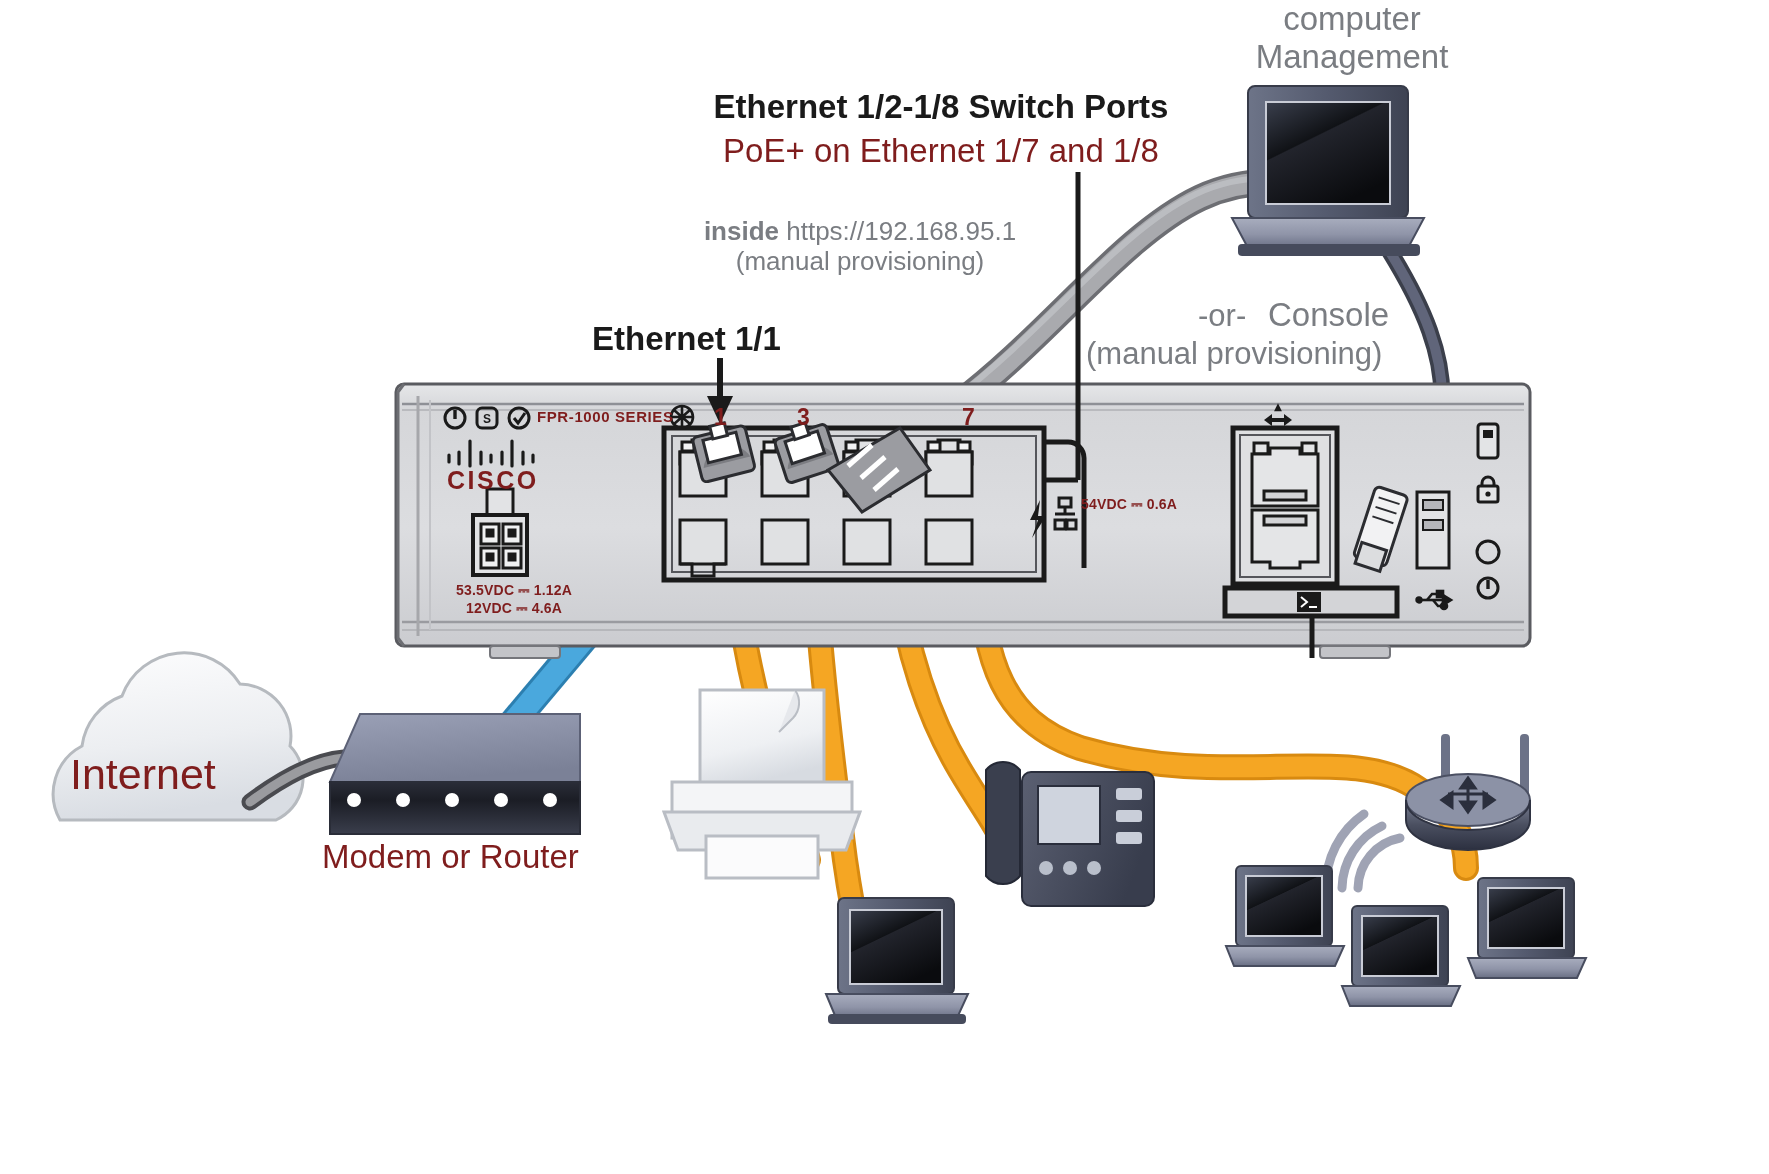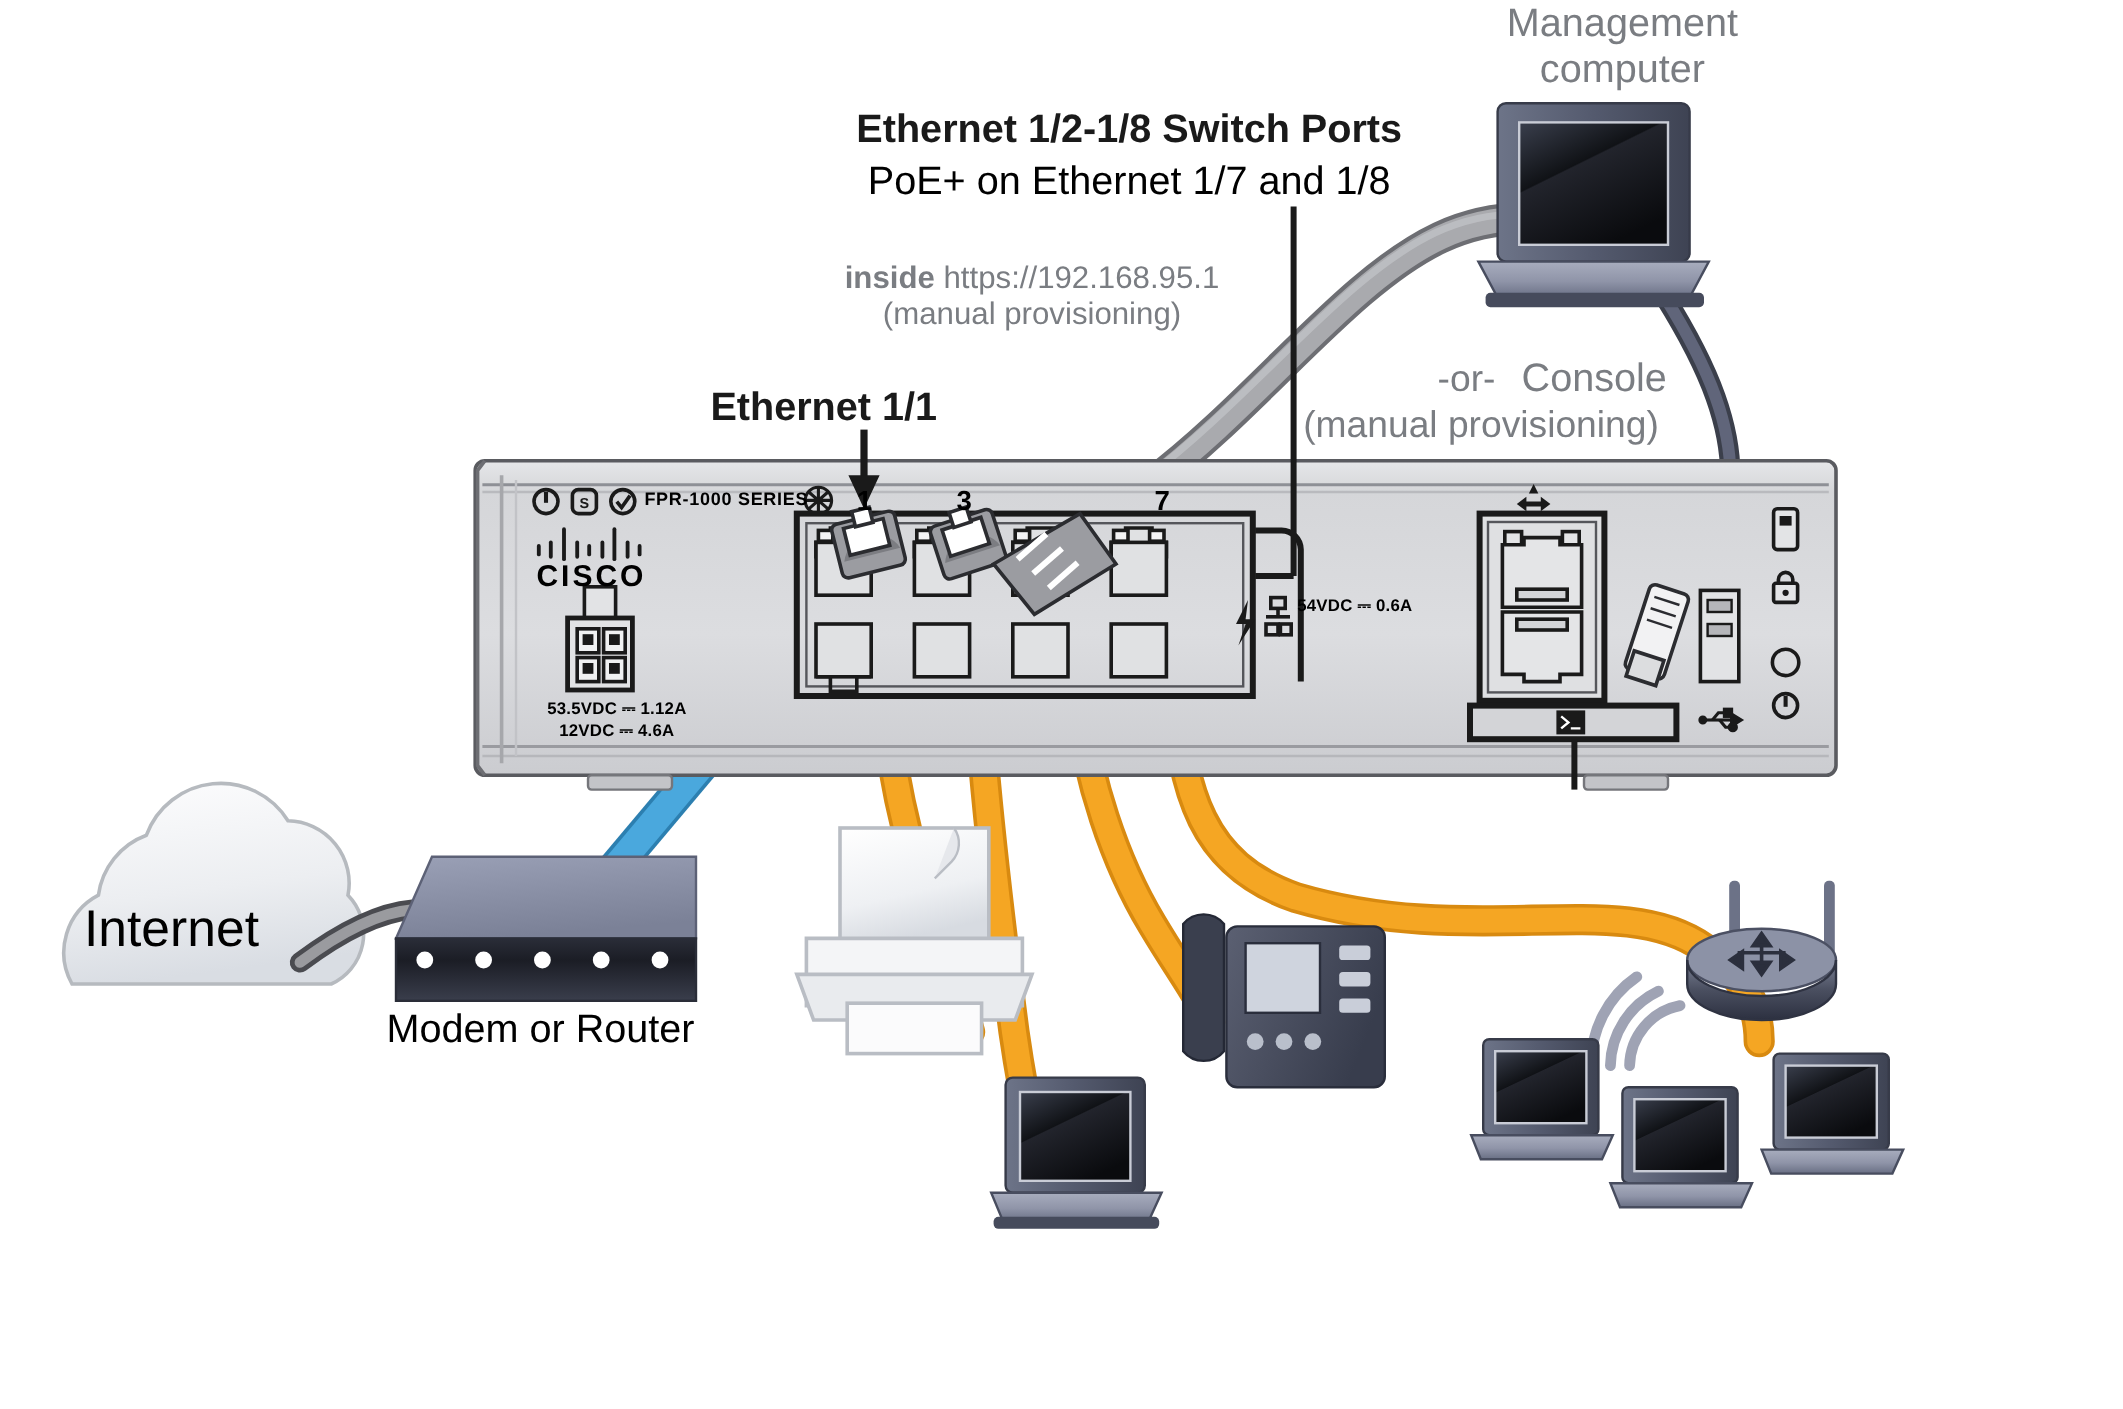--- a/index.html
+++ b/index.html
@@ -3,21 +3,21 @@
 <meta charset="utf-8">
 <style>
   html,body{margin:0;padding:0;background:#ffffff;}
   body{width:1769px;height:1174px;position:relative;overflow:hidden;
        font-family:"Liberation Sans",sans-serif;}
   .stage{position:absolute;inset:0;}
   svg.layer{position:absolute;left:0;top:0;width:1769px;height:1174px;}
   .lbl{position:absolute;white-space:nowrap;line-height:1.16;}
   .bold-blk{font-weight:bold;color:#1a1a1a;}
   .gray{color:#7a7d82;}
-  .blk{color:#000000;}
+  .blk{color:#7f1d1d;}
   .ctr{text-align:center;}
 </style>
 </head>
 <body>
 
 <div class="stage">
 
 <svg class="layer" viewBox="0 0 1769 1174">
   <defs>
     <linearGradient id="gScreen" x1="0" y1="0" x2="0.6" y2="1">
@@ -460,22 +460,22 @@
     <rect x="4" y="58" width="26" height="22" fill="#dcdddf" stroke="#2b2c30" stroke-width="3"></rect>
     <g stroke="#2b2c30" stroke-width="2">
       <line x1="6" y1="10" x2="28" y2="10"></line>
       <line x1="6" y1="20" x2="28" y2="20"></line>
       <line x1="6" y1="30" x2="28" y2="30"></line>
     </g>
   </g>
 </svg>
 
 <div class="lbl ctr gray" style="left:1222px;top:0px;width:260px;font-size:33px;">
+  <div>computer</div>
   <div>Management</div>
-  <div>computer</div>
 </div>
 
 <div class="lbl ctr bold-blk" style="left:626px;top:88px;width:630px;font-size:33px;">Ethernet 1/2-1/8 Switch Ports</div>
 
 <div class="lbl ctr blk" style="left:626px;top:132px;width:630px;font-size:33px;">PoE+ on Ethernet 1/7 and 1/8</div>
 
 <div class="lbl ctr" style="left:600px;top:216px;width:520px;font-size:26px;">
   <div>
     <span class="gray" style="font-weight:bold;">inside</span>
     <span class="gray">https://192.168.95.1</span>

